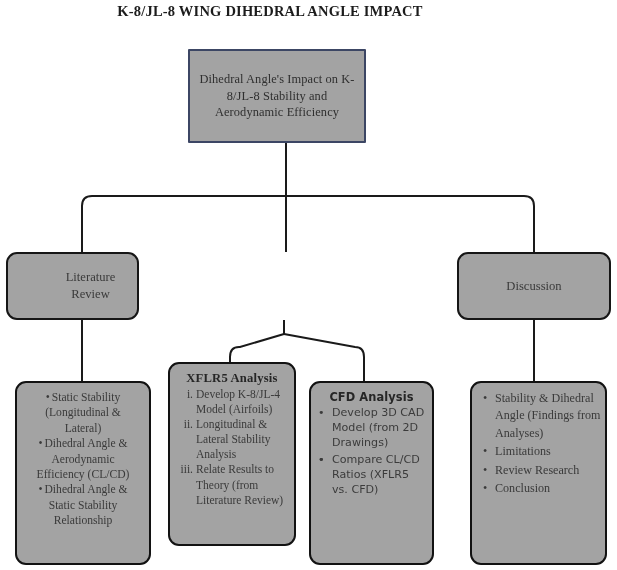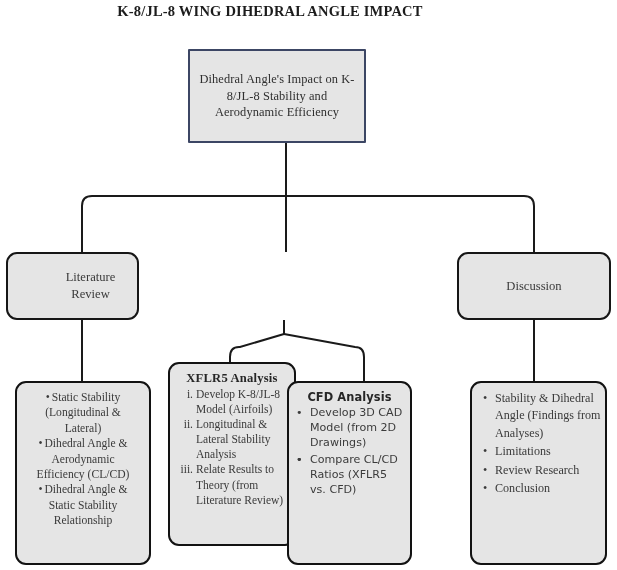--- a/index.html
+++ b/index.html
@@ -39,21 +39,21 @@
     font-family: "Liberation Serif", serif;
     font-weight: bold;
     font-size: 14.5px;
     letter-spacing: 0.2px;
     color: #1c1c1c;
   }
 
   .node {
     position: absolute;
     box-sizing: border-box;
-    background: #e5e5e5;
+    background: #a3a3a3;
     display: flex;
     flex-direction: column;
     justify-content: center;
   }
 
   .node.root {
     border: 2px solid #3c4664;
     border-radius: 1px;
     align-items: center;
   }
@@ -220,28 +220,28 @@
         <li><span class="dot">•</span><span>Dihedral Angle &amp; Aerodynamic Efficiency (CL/CD)</span></li>
         <li><span class="dot">•</span><span>Dihedral Angle &amp; Static Stability Relationship</span></li>
       </ul>
     </div>
   </div>
 
   <div class="node leaf" style="left:168px; top:362px; width:128px; height:184px;">
     <div class="leaf-heading">XFLR5  Analysis</div>
     <div class="leaf-body">
       <ol class="romans">
-        <li><span class="marker">i.</span><span>Develop K-8/JL-8 Model (Airfoils)</span></li>
+        <li><span class="marker">i.</span><span>Develop K-8/JL-4 Model (Airfoils)</span></li>
         <li><span class="marker">ii.</span><span>Longitudinal &amp; Lateral Stability Analysis</span></li>
         <li><span class="marker">iii.</span><span>Relate Results to Theory (from Literature Review)</span></li>
       </ol>
     </div>
   </div>
 
-  <div class="node leaf" style="left:287px; top:381px; width:125px; height:184px;">
+  <div class="node leaf" style="left:309px; top:381px; width:125px; height:184px;">
     <div class="leaf-heading geometric">CFD Analysis</div>
     <div class="leaf-body">
       <ul class="bullets hanging geometric">
         <li><span class="dot">•</span><span>Develop 3D CAD Model (from 2D Drawings)</span></li>
         <li><span class="dot">•</span></li>
         <li><span class="dot">•</span><span>Compare CL/CD Ratios (XFLR5 vs. CFD)</span></li>
       </ul>
     </div>
   </div>
 

